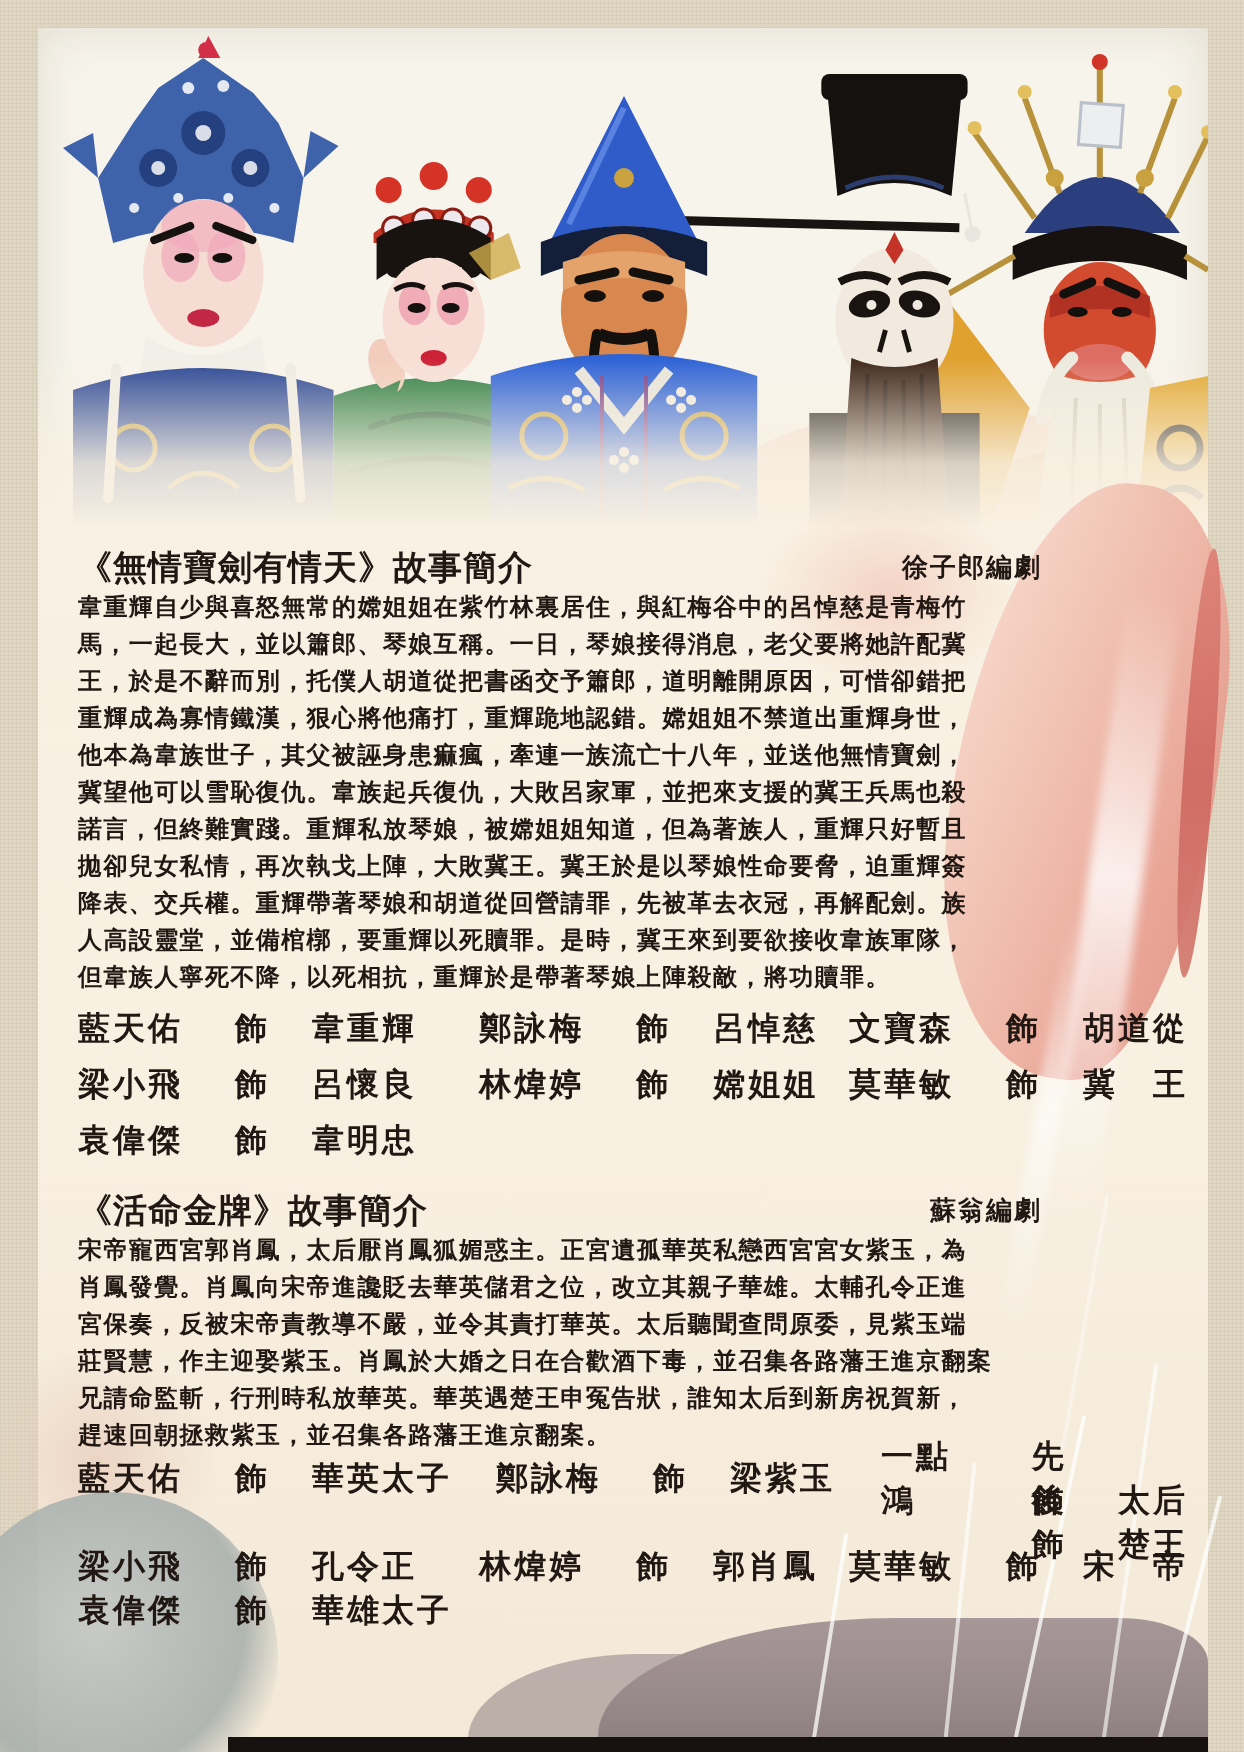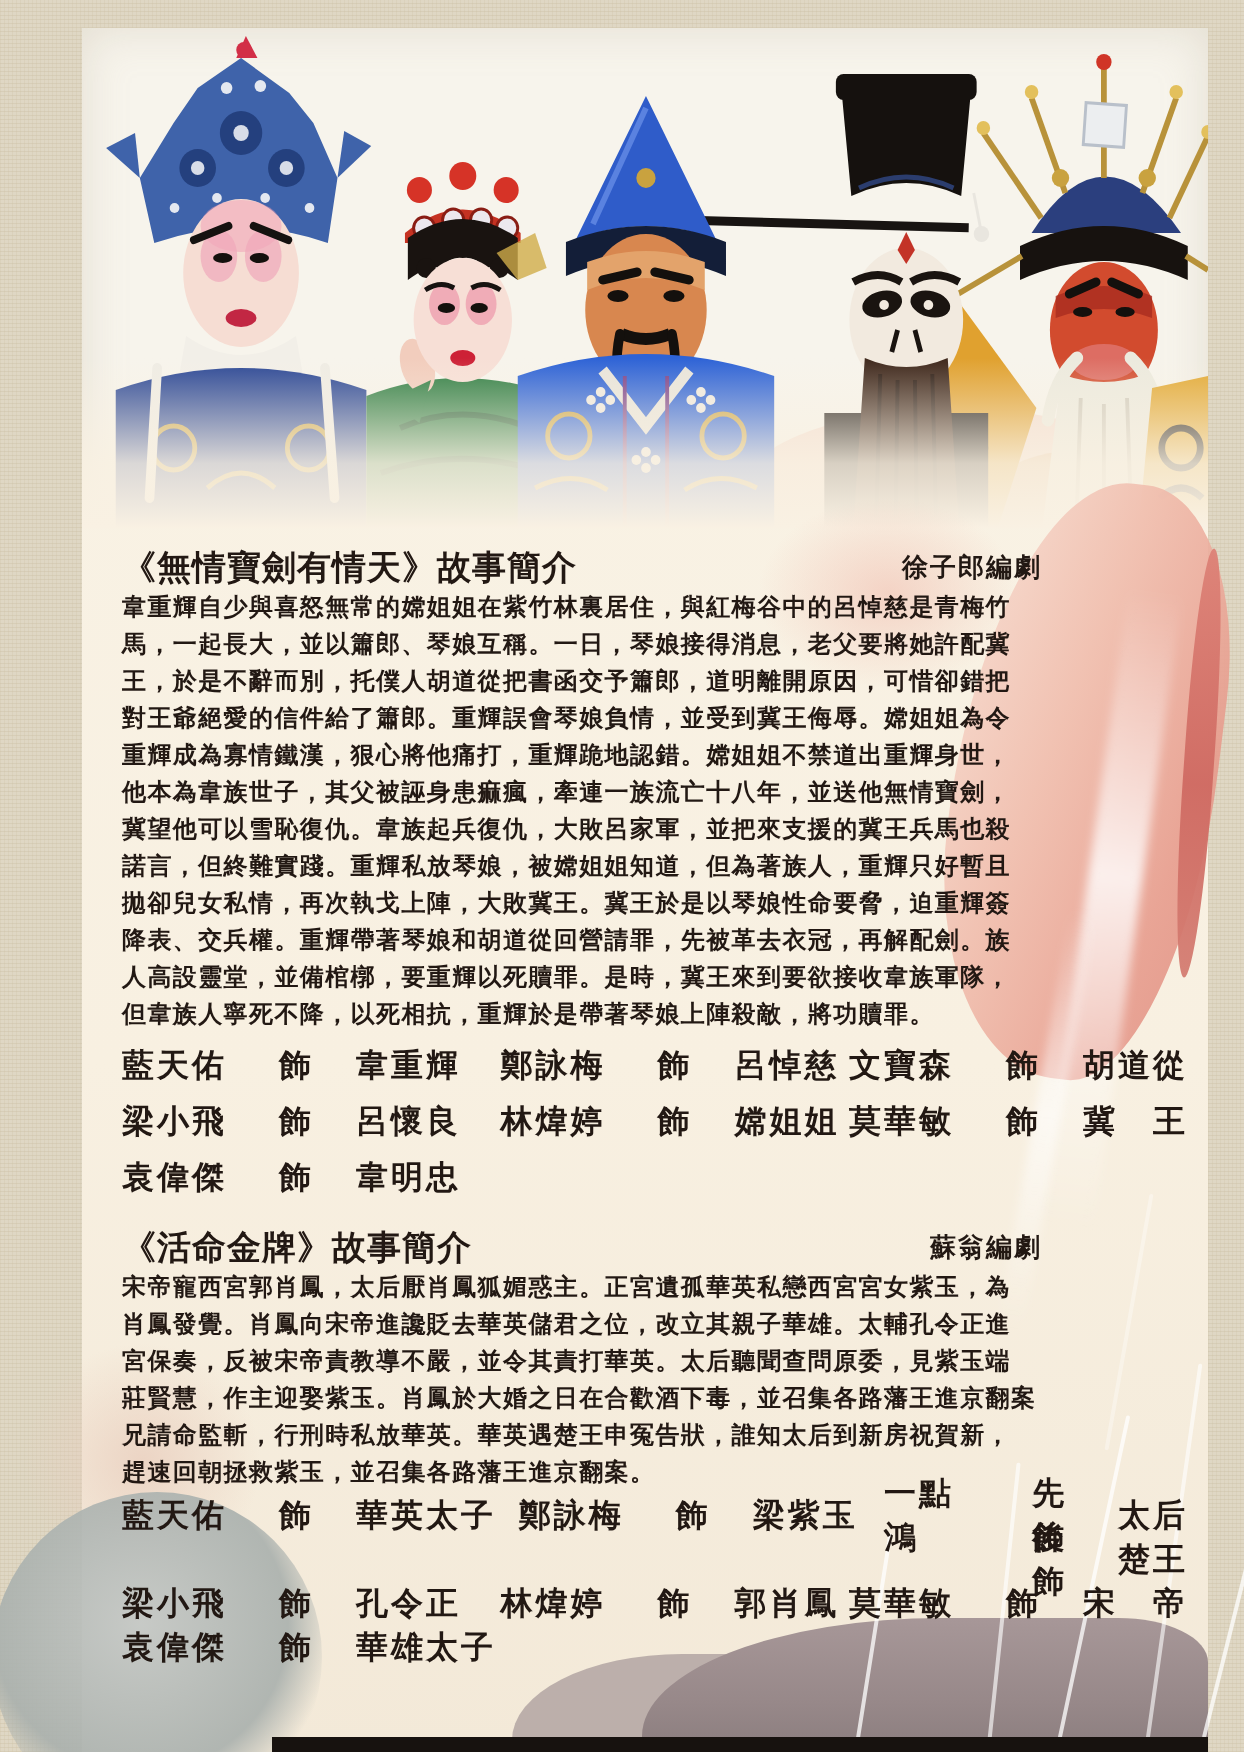--- a/index.html
+++ b/index.html
@@ -10,21 +10,20 @@
     background-image:
       repeating-linear-gradient(0deg, rgba(200,188,160,.35) 0 1px, transparent 1px 4px),
       repeating-linear-gradient(90deg, rgba(210,199,172,.35) 0 1px, transparent 1px 4px);
     overflow:hidden;
     font-family:"Liberation Sans", sans-serif;
     color:#221813;
   }
   .paper{
     position:absolute;left:38px;top:28px;right:36px;bottom:0;
     background:linear-gradient(180deg,#f9f3e6 0%,#f8f0e1 60%,#f3e9d8 100%);
-    margin-left:44px;
   }
   
   .photo{
     position:absolute;left:0;top:0;width:100%;height:500px;
     background:#f7f4ec;
     box-shadow:inset 0 0 46px rgba(176,164,140,.28);
   }
   .photo svg{display:block;width:100%;height:100%;}
   .photo-fade{
     position:absolute;left:0;bottom:0;width:100%;height:170px;
@@ -91,21 +90,21 @@
     position:absolute;left:40px;right:20px;top:520px;z-index:5;
     font-weight:700;
   }
   .title-row{display:flex;justify-content:space-between;align-items:flex-start;height:40px;}
   .play-title{margin:0;font-size:34px;line-height:38px;font-weight:700;letter-spacing:1px;}
   .playwright{font-size:26px;line-height:38px;margin-right:146px;letter-spacing:2px;text-align:right;}
   .bline{height:37px;line-height:37px;font-size:24px;letter-spacing:1.4px;white-space:nowrap;}
   .cast{margin-top:6px;}
   .cast-row{display:flex;height:56px;align-items:center;font-size:32px;}
   .cast2 .cast-row{height:44px;}
-  .cast-cell{display:flex;align-items:center;}
+  .cast-cell{display:flex;align-items:flex-end;}
   .cast-cell.c1{width:418px;}
   .cast-cell.c2{width:385px;}
   .cast-cell.c3{flex:1;}
   .cast-cell .actor{display:inline-block;width:112px;letter-spacing:3px;}
   .cast-cell .verb{display:inline-block;min-width:40px;margin:0 40px 0 42px;text-align:center;letter-spacing:2px;}
   .cast-cell .role{letter-spacing:3px;white-space:pre;}
   .sec2{margin-top:22px;}
   .cast2{margin-top:4px;}
 </style>
 </head>
@@ -311,21 +310,20 @@
 
       <section>
         <div class="title-row">
           <h2 class="play-title">《無情寶劍有情天》故事簡介</h2>
           <div class="playwright">徐子郎編劇</div>
         </div>
         <div>
           <div class="bline">韋重輝自少與喜怒無常的嫦姐姐在紫竹林裏居住，與紅梅谷中的呂悼慈是青梅竹</div>
           <div class="bline">馬，一起長大，並以簫郎、琴娘互稱。一日，琴娘接得消息，老父要將她許配冀</div>
           <div class="bline">王，於是不辭而別，托僕人胡道從把書函交予簫郎，道明離開原因，可惜卻錯把</div>
-          <div class="bline">對王爺絕愛的信件給了簫郎。重輝誤會琴娘負情，並受到冀王侮辱。嫦姐姐為令</div>
           <div class="bline">重輝成為寡情鐵漢，狠心將他痛打，重輝跪地認錯。嫦姐姐不禁道出重輝身世，</div>
           <div class="bline">他本為韋族世子，其父被誣身患痲瘋，牽連一族流亡十八年，並送他無情寶劍，</div>
           <div class="bline">冀望他可以雪恥復仇。韋族起兵復仇，大敗呂家軍，並把來支援的冀王兵馬也殺</div>
           <div class="bline">諾言，但終難實踐。重輝私放琴娘，被嫦姐姐知道，但為著族人，重輝只好暫且</div>
           <div class="bline">拋卻兒女私情，再次執戈上陣，大敗冀王。冀王於是以琴娘性命要脅，迫重輝簽</div>
           <div class="bline">降表、交兵權。重輝帶著琴娘和胡道從回營請罪，先被革去衣冠，再解配劍。族</div>
           <div class="bline">人高設靈堂，並備棺槨，要重輝以死贖罪。是時，冀王來到要欲接收韋族軍隊，</div>
           <div class="bline">但韋族人寧死不降，以死相抗，重輝於是帶著琴娘上陣殺敵，將功贖罪。</div>
         </div>
         <div class="cast">

